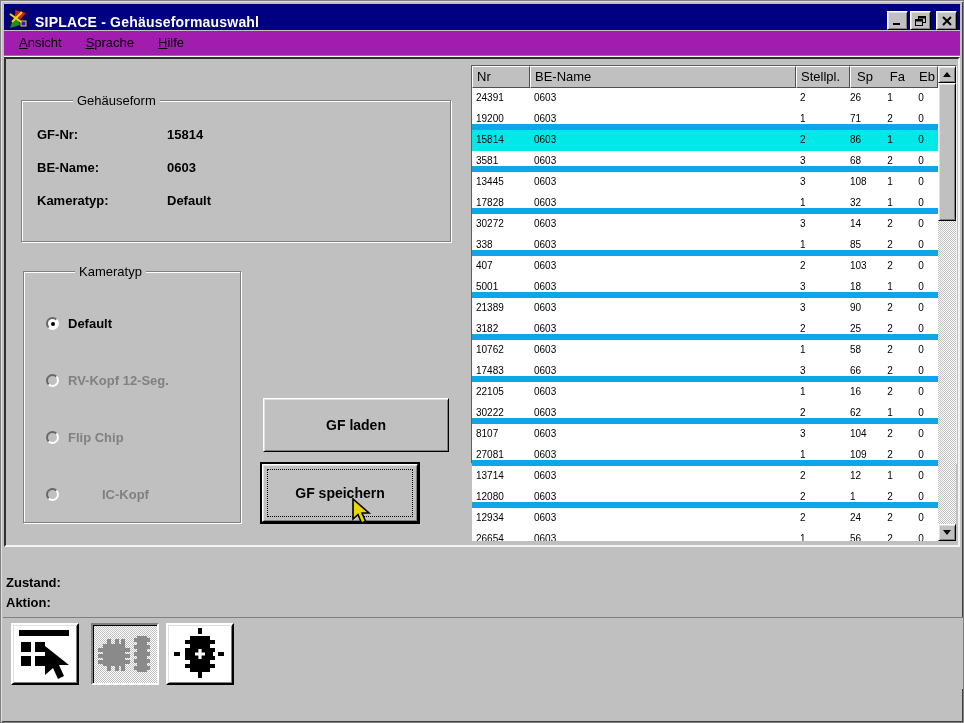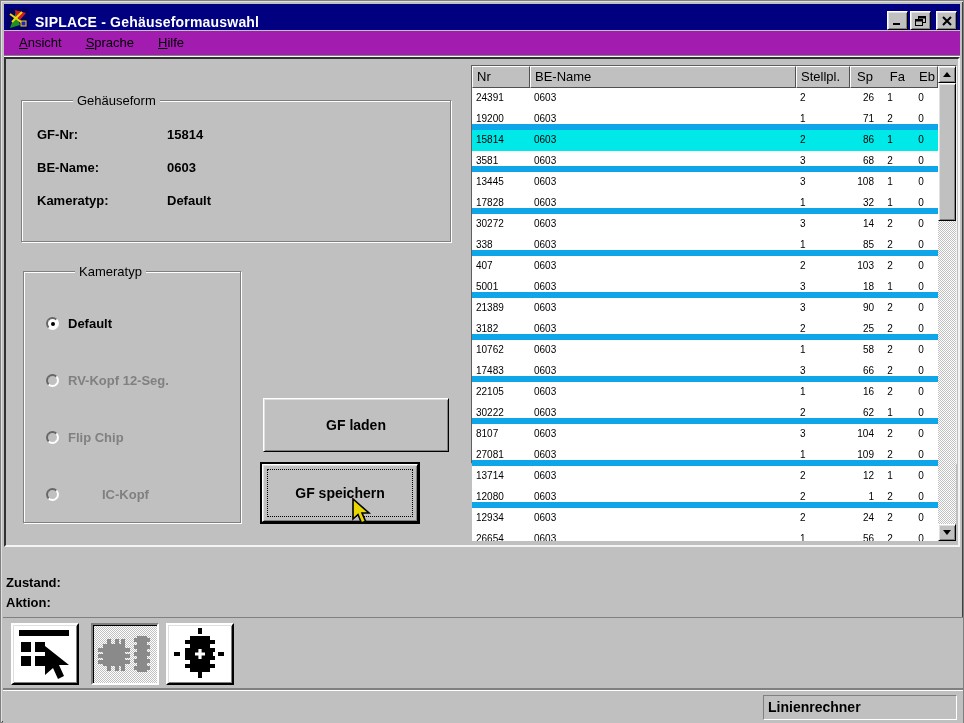--- a/index.html
+++ b/index.html
@@ -63,21 +63,21 @@
   .hcell{background:#c0c0c0;border:1px solid;border-color:#fff #505050 #505050 #fff;
     font-size:13px;line-height:19px;padding-left:4px;overflow:hidden;white-space:nowrap;}
   .hcell.composite{display:grid;grid-template-columns:22px 32px 30px;padding-left:0;}
   .hcell.composite span{text-align:right;}
   .tbody{position:absolute;left:0;top:22px;width:466px;height:453px;overflow:hidden;background:#fff;}
   .trow{display:grid;grid-template-columns:58px 266px 54px 24px 32px 30px;height:21px;line-height:20px;font-size:10px;color:#000;}
   .trow.pair{border-bottom:6px solid #0ea5e9;}
   .trow.sel{background:var(--sel,#00e8e8);}
   .tcell{overflow:hidden;white-space:nowrap;}
   .tcell.a-l{padding-left:4px;}
-  .tcell.a-r{text-align:right;}
+  .tcell.a-r{text-align:left;}
   .tcell.a-c{text-align:center;}
 
   
   .vscroll{position:absolute;top:0px;right:0px;width:18px;height:475px;
     background-color:#c0c0c0;
     background-image:conic-gradient(#fff 25%, #c0c0c0 0 50%, #fff 0 75%, #c0c0c0 0);
     background-size:2px 2px;}
   .sb-btn{position:absolute;left:0;width:18px;height:17px;background:#c0c0c0;border:1px solid;
     border-color:#fff #000 #000 #fff;box-shadow:inset 1px 1px 0 #dfdfdf, inset -1px -1px 0 #808080;
     display:flex;align-items:center;justify-content:center;padding:0;}
@@ -455,23 +455,20 @@
           <rect x="19" y="6" width="2.5" height="2"></rect>
             <rect x="19" y="10" width="2.5" height="2"></rect>
             <rect x="19" y="14" width="2.5" height="2"></rect>
             <rect x="19" y="18" width="2.5" height="2"></rect>
         </g>
         <path d="M14,10.5 L14,15.5 M11.5,13 L16.5,13" stroke="#fff" stroke-width="1.6"></path>
       </svg>
     </button>
   </div>
 
-  <div class="statusbar">
-    <div class="status-field">Linienrechner</div>
-  </div>
 
   <div class="cursor">
     <svg width="26" height="30" viewBox="0 0 26 30">
       <polygon points="2,1 2,21 7,16.5 10.5,25 14.5,23.2 11,15 18,15" fill="#e8d800" stroke="#000" stroke-width="1.6" stroke-linejoin="miter"></polygon>
     </svg>
   </div>
 
 </div>
 
 </body></html>

